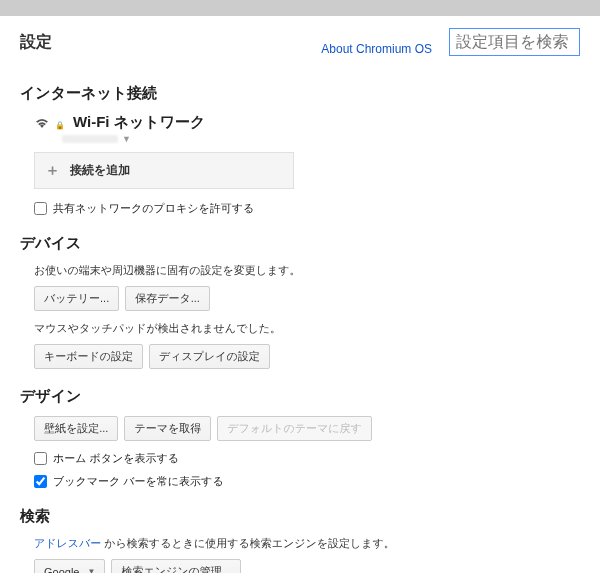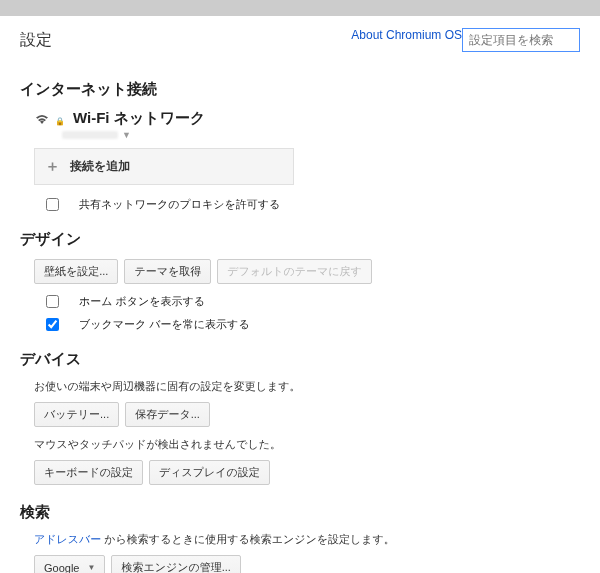--- a/index.html
+++ b/index.html
@@ -1,36 +1,36 @@
 <!DOCTYPE html>
 <html><head>
 <meta charset="utf-8">
 <style>
 * { box-sizing: border-box; margin: 0; padding: 0; }
 body { font-family: "Helvetica Neue", Arial, sans-serif; font-size: 12px; color: #222; background: #fff; width: 600px; }
 .top-bar { height: 16px; background: #ccc; }
 .header { display: flex; justify-content: space-between; align-items: center; padding: 12px 20px 10px 20px; }
-.page-title { font-size: 16px; font-weight: 400; color: #333; }
-.header-right { display: flex; align-items: flex-start; gap: 0; }
+.page-title { font-size: 16px; font-weight: 700; color: #333; }
+.header-right { display: flex; align-items: flex-end; gap: 17px; }
 .about-link { color: #1155cc; font-size: 12px; text-decoration: none; cursor: pointer; }
-.search-input { border: 1px solid #4d90fe; padding: 4px 6px; font-size: 12px; width: 118px; outline: none; }
+.search-input { border: 1px solid #4d90fe; padding: 4px 6px; font-size: 16px; width: 131px; outline: none; }
 .content { padding: 0 20px 20px 20px; }
 .section { margin-top: 18px; }
 .section-title { font-size: 15px; font-weight: 700; color: #222; margin-bottom: 10px; }
 .section-body { padding-left: 14px; }
 .wifi-row { display: flex; align-items: center; gap: 8px; margin-bottom: 2px; }
 .wifi-icon svg { display: block; }
 .lock-badge { font-size: 8px; color: #555; margin-left: -3px; margin-top: 6px; }
 .wifi-label { font-size: 15px; font-weight: 700; }
 .wifi-sub { display: flex; align-items: center; gap: 4px; margin-left: 28px; margin-bottom: 8px; color: #bbb; font-size: 10px; }
 .blur-strip { width: 56px; height: 8px; background: #eee; filter: blur(1px); border-radius: 2px; }
 .chev { color: #999; font-size: 9px; }
 .add-conn { display: flex; align-items: center; gap: 10px; background: #f5f5f5; border: 1px solid #e0e0e0; padding: 8px 10px; width: 260px; cursor: pointer; font-size: 12px; font-weight: 700; color: #333; margin-bottom: 12px; }
 .plus { color: #888; font-size: 15px; font-weight: 700; }
-.check-row { display: flex; align-items: center; gap: 20px; margin: 8px 12px; font-size: 11px; cursor: pointer; }
+.check-row { display: flex; align-items: center; gap: 6px; margin: 8px 0; font-size: 11px; cursor: pointer; }
 .check-row input { cursor: pointer; }
 .btn-row { display: flex; gap: 6px; margin-bottom: 10px; flex-wrap: wrap; }
 .btn { background: linear-gradient(#f7f7f7, #f1f1f1); border: 1px solid #ccc; border-radius: 2px; padding: 4px 9px; font-size: 11px; color: #333; cursor: pointer; }
 .btn:disabled { color: #bbb; cursor: default; background: #f7f7f7; }
 .desc { font-size: 11px; color: #333; margin: 8px 0; }
 .text-link { color: #1155cc; cursor: pointer; }
 .select-btn { background: linear-gradient(#f7f7f7, #f1f1f1); border: 1px solid #ccc; border-radius: 2px; padding: 4px 9px; font-size: 11px; color: #333; cursor: pointer; display: inline-flex; align-items: center; gap: 8px; }
 .select-btn .sel-chev { font-size: 8px; color: #666; }
 </style>
 </head>
@@ -69,51 +69,51 @@
         <span>接続を追加</span>
       </div>
       <label class="check-row">
         <input type="checkbox" style="">
         <span>共有ネットワークのプロキシを許可する</span>
       </label>
     </div>
   </div>
 
   <div class="section">
+    <div class="section-title">デバイス</div>
+    <div class="section-body">
+      <div class="desc">お使いの端末や周辺機器に固有の設定を変更します。</div>
+      <div class="btn-row">
+        <button class="btn">バッテリー...</button>
+        <button class="btn">保存データ...</button>
+      </div>
+      <div class="desc">マウスやタッチパッドが検出されませんでした。</div>
+      <div class="btn-row">
+        <button class="btn">キーボードの設定</button>
+        <button class="btn">ディスプレイの設定</button>
+      </div>
+    </div>
+  </div>
+
+  <div class="section">
     <div class="section-title">デザイン</div>
     <div class="section-body">
       <div class="btn-row">
         <button class="btn">壁紙を設定...</button>
         <button class="btn">テーマを取得</button>
         <button class="btn" disabled="">デフォルトのテーマに戻す</button>
       </div>
       <label class="check-row">
         <input type="checkbox" style="">
         <span>ホーム ボタンを表示する</span>
       </label>
       <label class="check-row">
         <input type="checkbox" checked="" style="">
         <span>ブックマーク バーを常に表示する</span>
       </label>
-    </div>
-  </div>
-
-  <div class="section">
-    <div class="section-title">デバイス</div>
-    <div class="section-body">
-      <div class="desc">お使いの端末や周辺機器に固有の設定を変更します。</div>
-      <div class="btn-row">
-        <button class="btn">バッテリー...</button>
-        <button class="btn">保存データ...</button>
-      </div>
-      <div class="desc">マウスやタッチパッドが検出されませんでした。</div>
-      <div class="btn-row">
-        <button class="btn">キーボードの設定</button>
-        <button class="btn">ディスプレイの設定</button>
-      </div>
     </div>
   </div>
 
   <div class="section">
     <div class="section-title">検索</div>
     <div class="section-body">
       <div class="desc">
         <span class="text-link">アドレスバー</span><span> から検索するときに使用する検索エンジンを設定します。</span>
       </div>
       <div class="btn-row">

